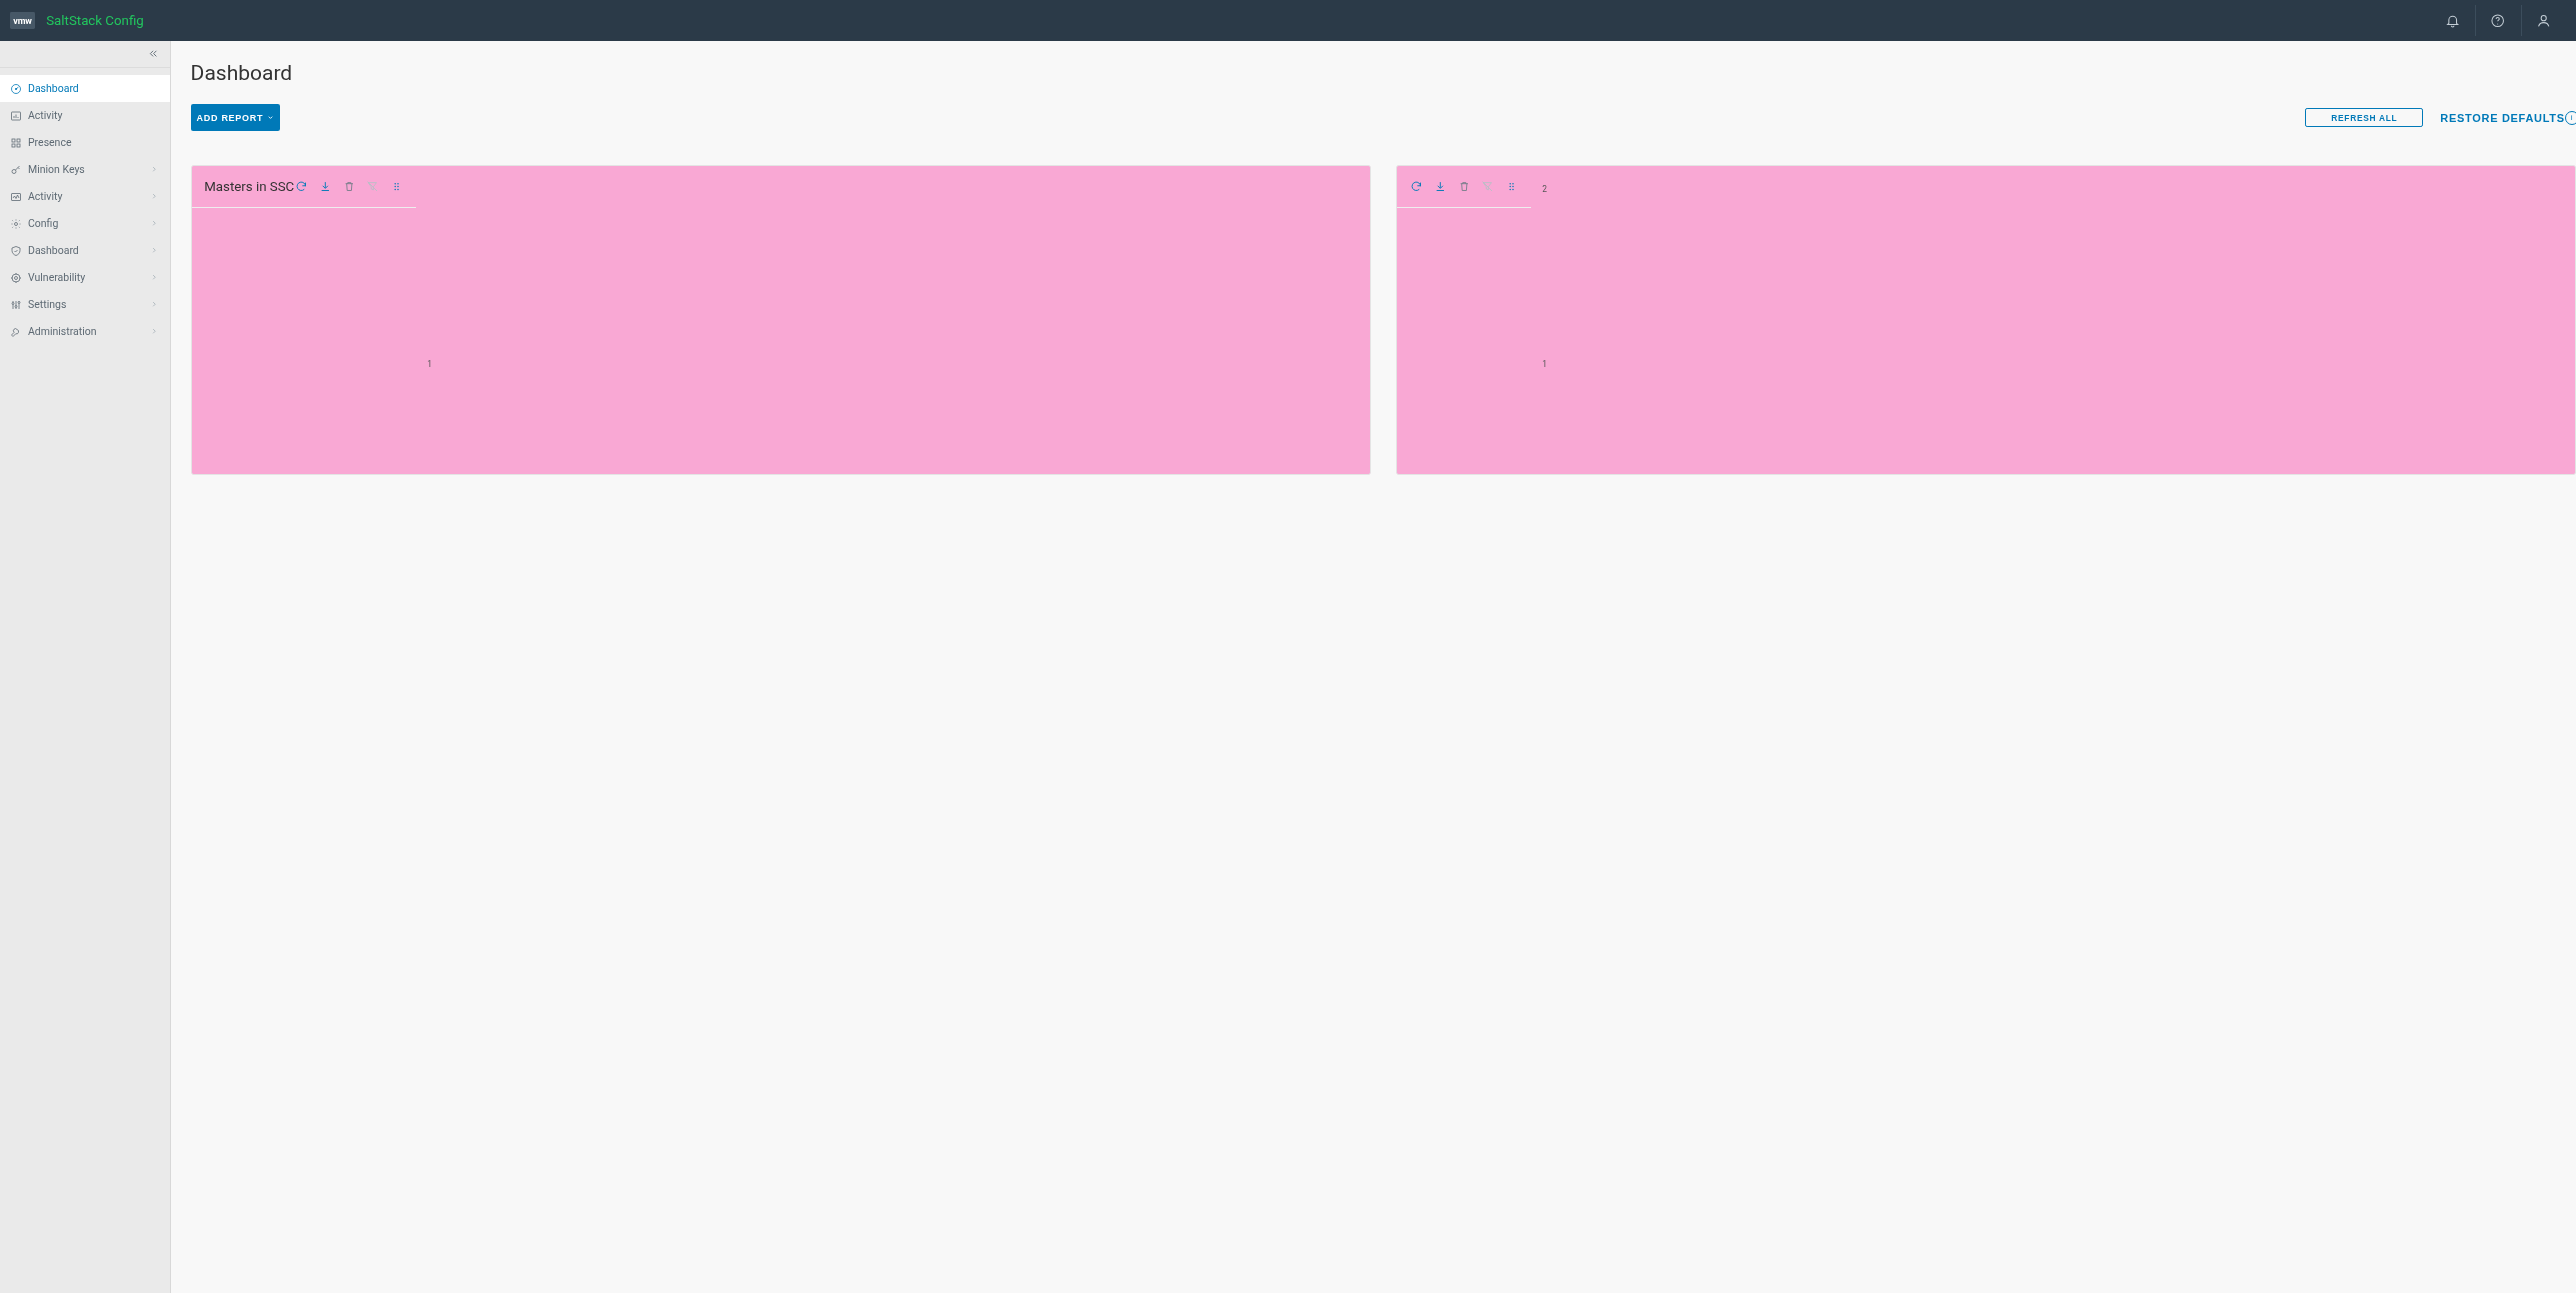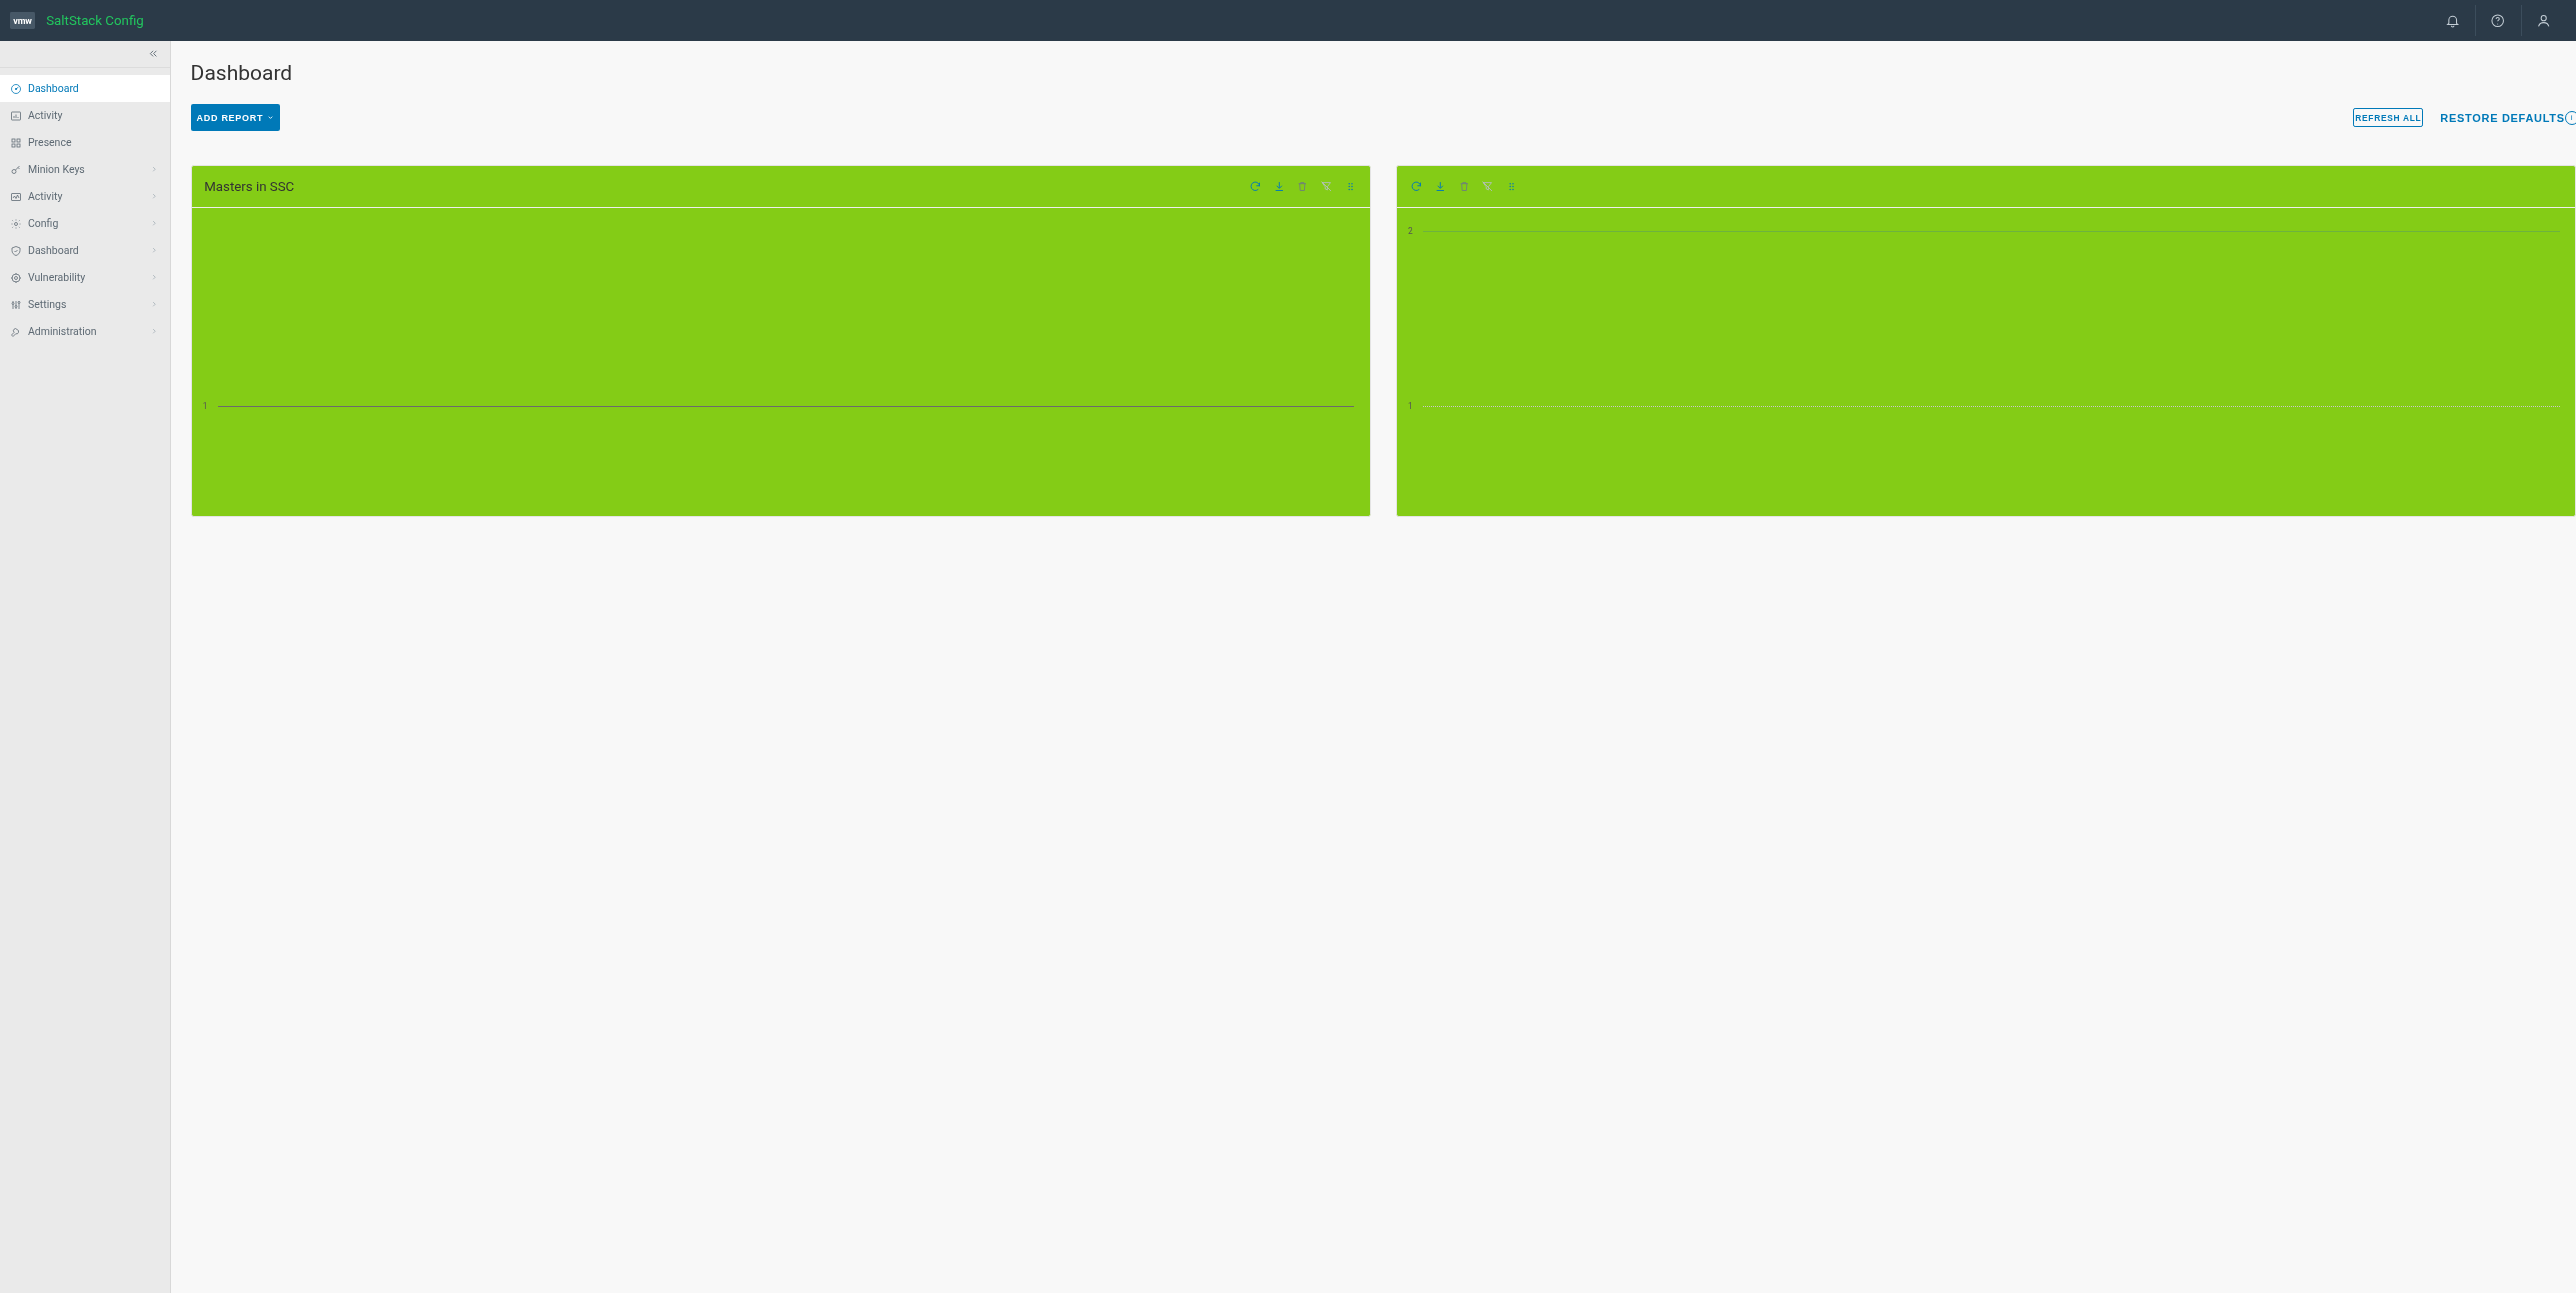--- a/index.html
+++ b/index.html
@@ -124,21 +124,21 @@
     align-items: center;
   }
   .btn-primary .chev { margin-left: 4.2px; }
   .toolbar-spacer { flex: 1; }
   .btn-outline {
     border: 0.7px solid #0079b8;
     color: #0079b8;
     background: transparent;
     border-radius: 2.1px;
     height: 19.6px;
-    padding: 0 1px;
+    padding: 0 25px;
     font-size: 8.4px;
     font-weight: 600;
     letter-spacing: 0.7px;
     cursor: pointer;
     margin-right: 17px;
   }
   .btn-link {
     border: none; background: none;
     color: #0079b8;
     font-size: 11px;
@@ -157,27 +157,26 @@
     cursor: pointer;
     margin-right: -2.8px; 
   }
 
   
   .cards-row {
     display: flex;
     gap: 25px;
   }
   .card {
-    background: #84cc16;
+    background: #f9a8d4;
     border: 0.7px solid #e4e4e4;
     border-radius: 2.8px;
     flex: 1;
     min-width: 0;
     display: flex;
-    flex-direction: column;
   }
   .card-header {
     height: 42px;
     display: flex;
     align-items: center;
     padding: 0 12.6px;
     border-bottom: 0.7px solid #eee;
   }
   .card-title { font-size: 13.3px; color: #333; flex: 1; }
   .card-actions { display: flex; align-items: center; gap: 9.8px; }

